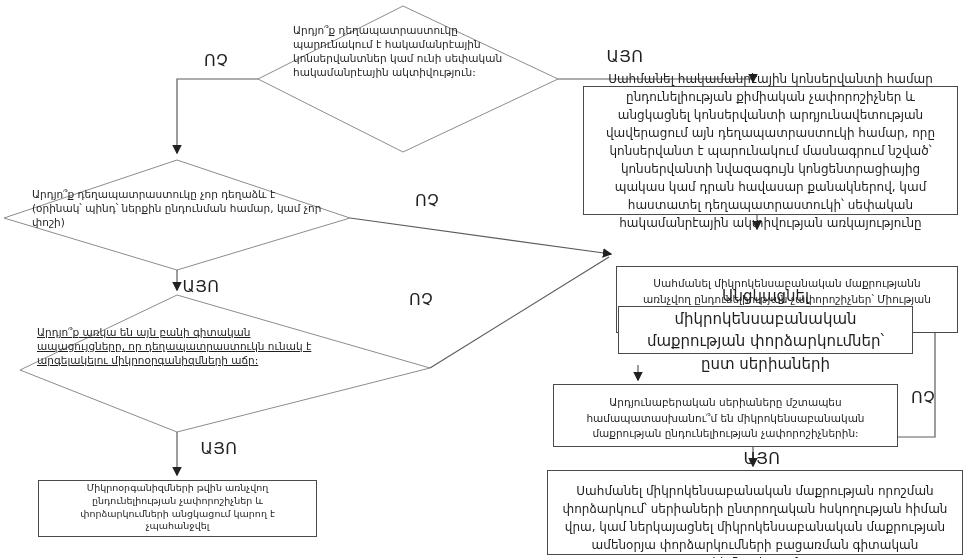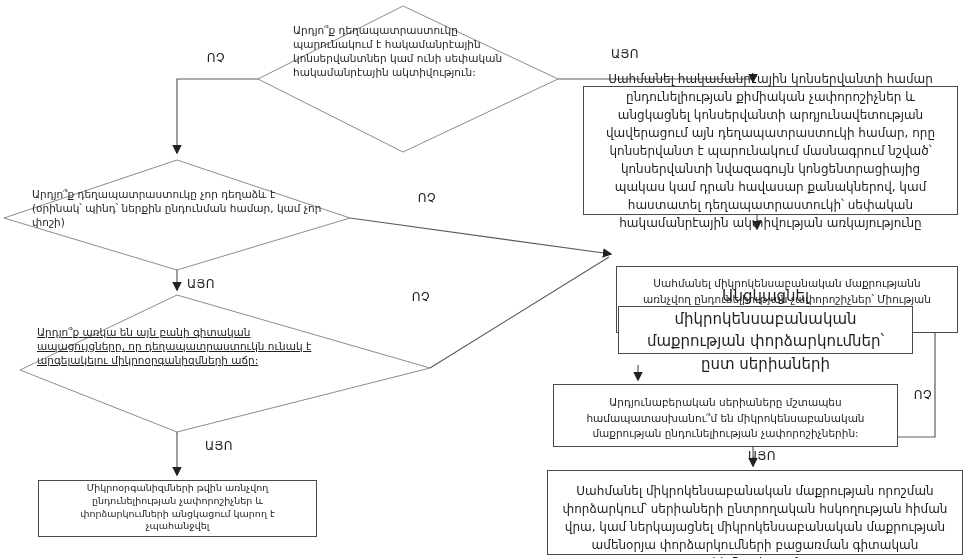--- a/index.html
+++ b/index.html
@@ -14,21 +14,21 @@
     position:absolute; box-sizing:border-box; background:#ffffff;
     border:1px solid #4a4a4a; display:flex; align-items:center; justify-content:center;
     text-align:center; font-size:12px; line-height:1.5; padding:4px 12px;
   }
   .box.top-align { align-items:flex-start; padding-top:11px; }
   .box.col { flex-direction:column; }
   .dtext {
     position:absolute; font-size:10.5px; line-height:1.32;
   }
   .lbl {
-    position:absolute; font-size:12px; letter-spacing:0.5px; transform:translateX(-50%);
+    position:absolute; font-size:16px; letter-spacing:0.5px; transform:translateX(-50%);
     white-space:nowrap;
     text-align:right;
   }
   .struck {
     color:#8f8f8f; font-size:8.5px; letter-spacing:1px; margin-top:2px;
     white-space:nowrap; overflow:hidden; max-width:100%;
   }
 </style>
 </head>
 <body>

